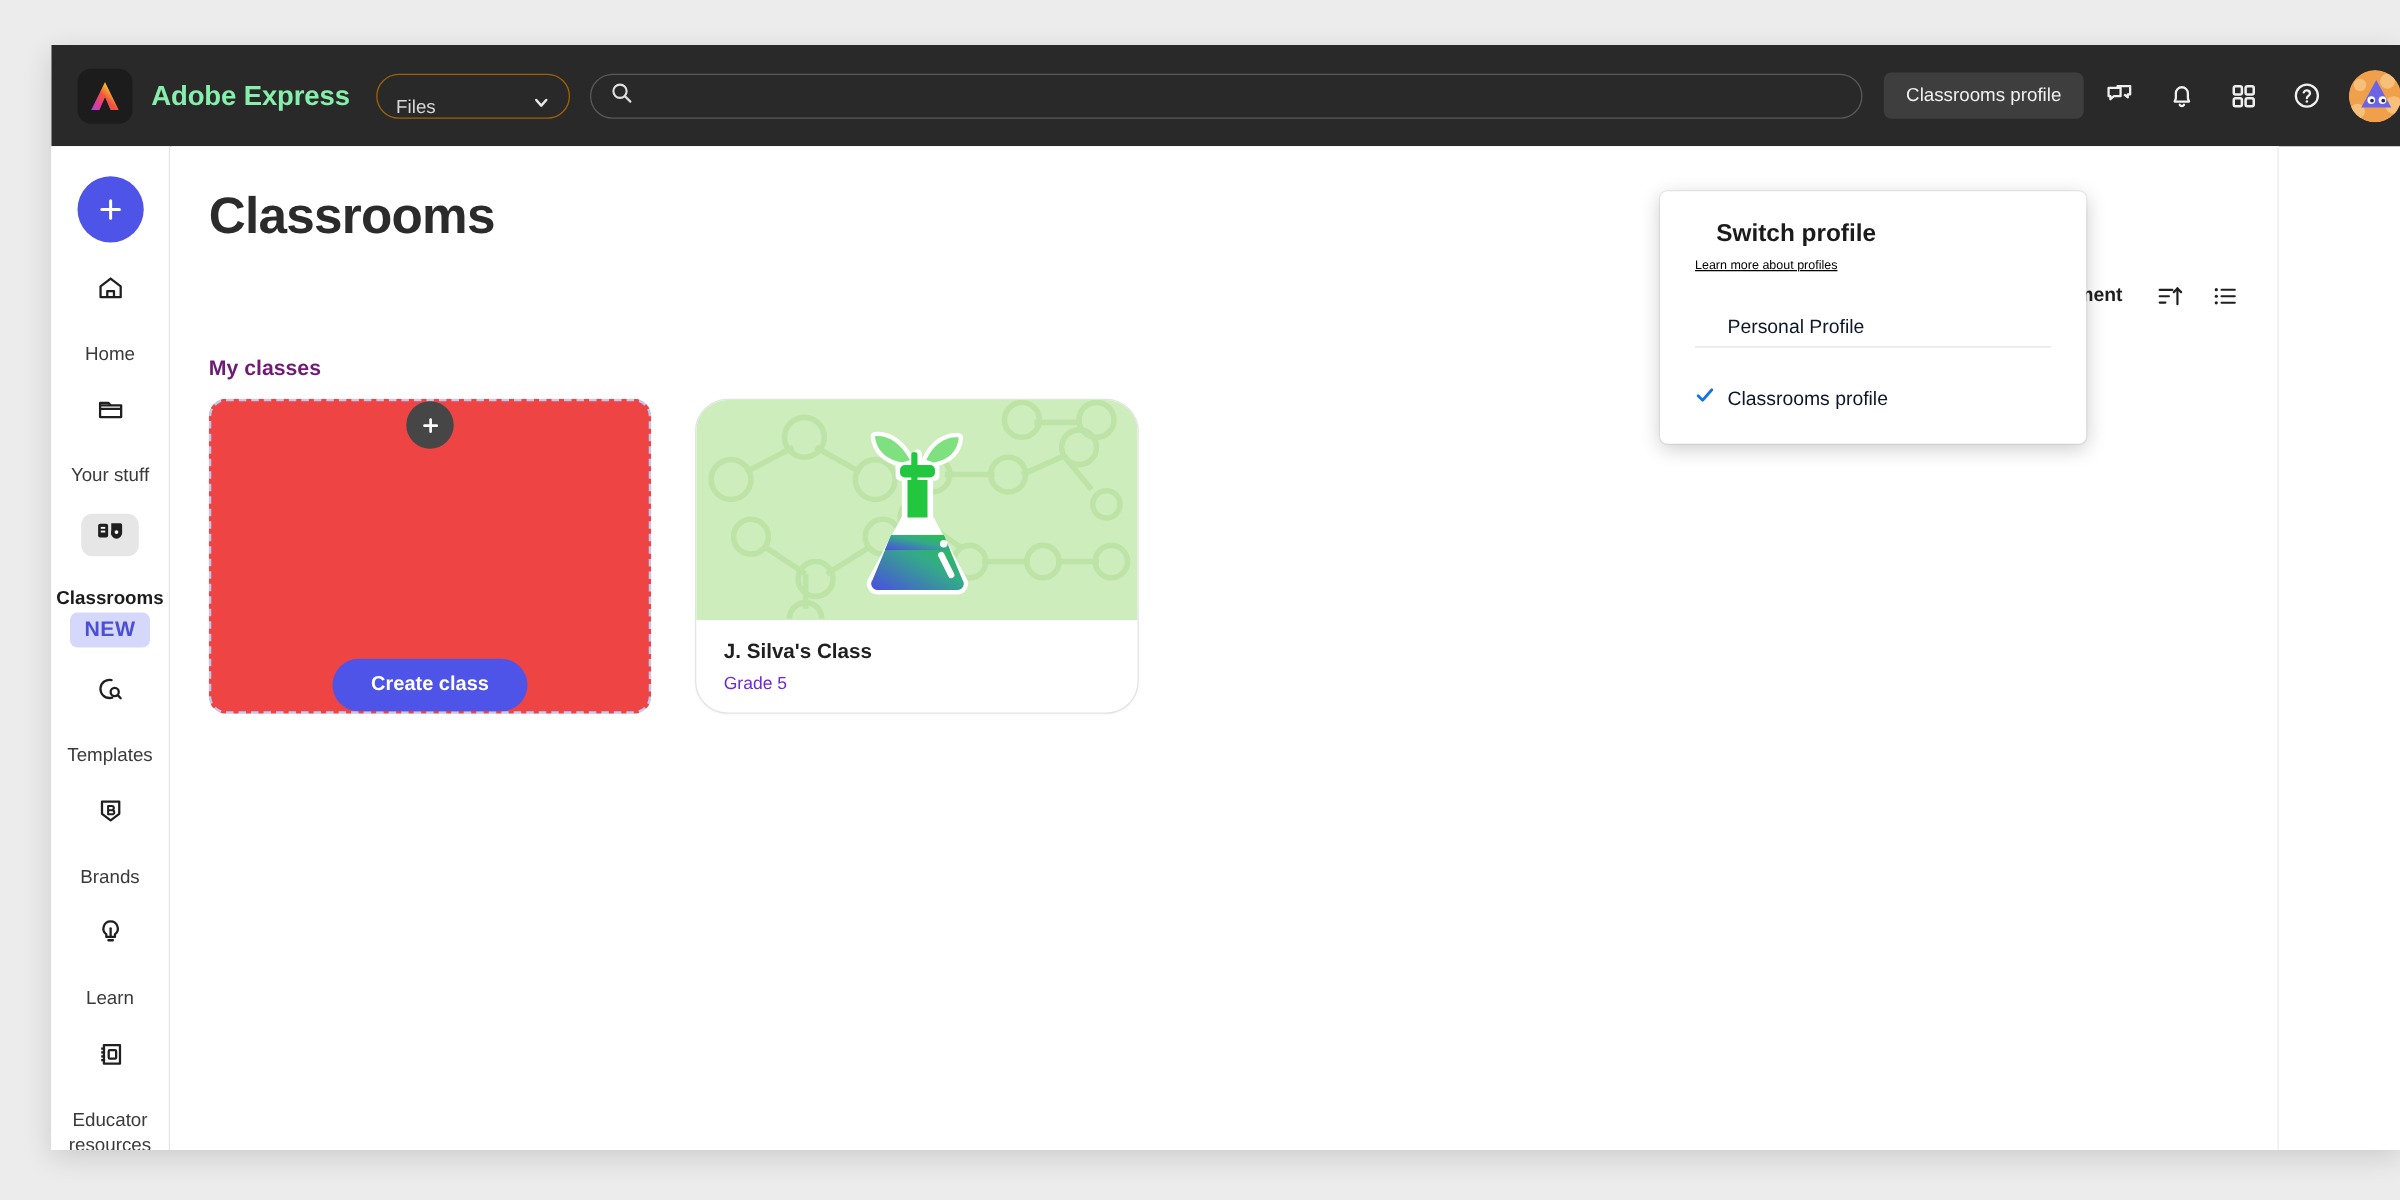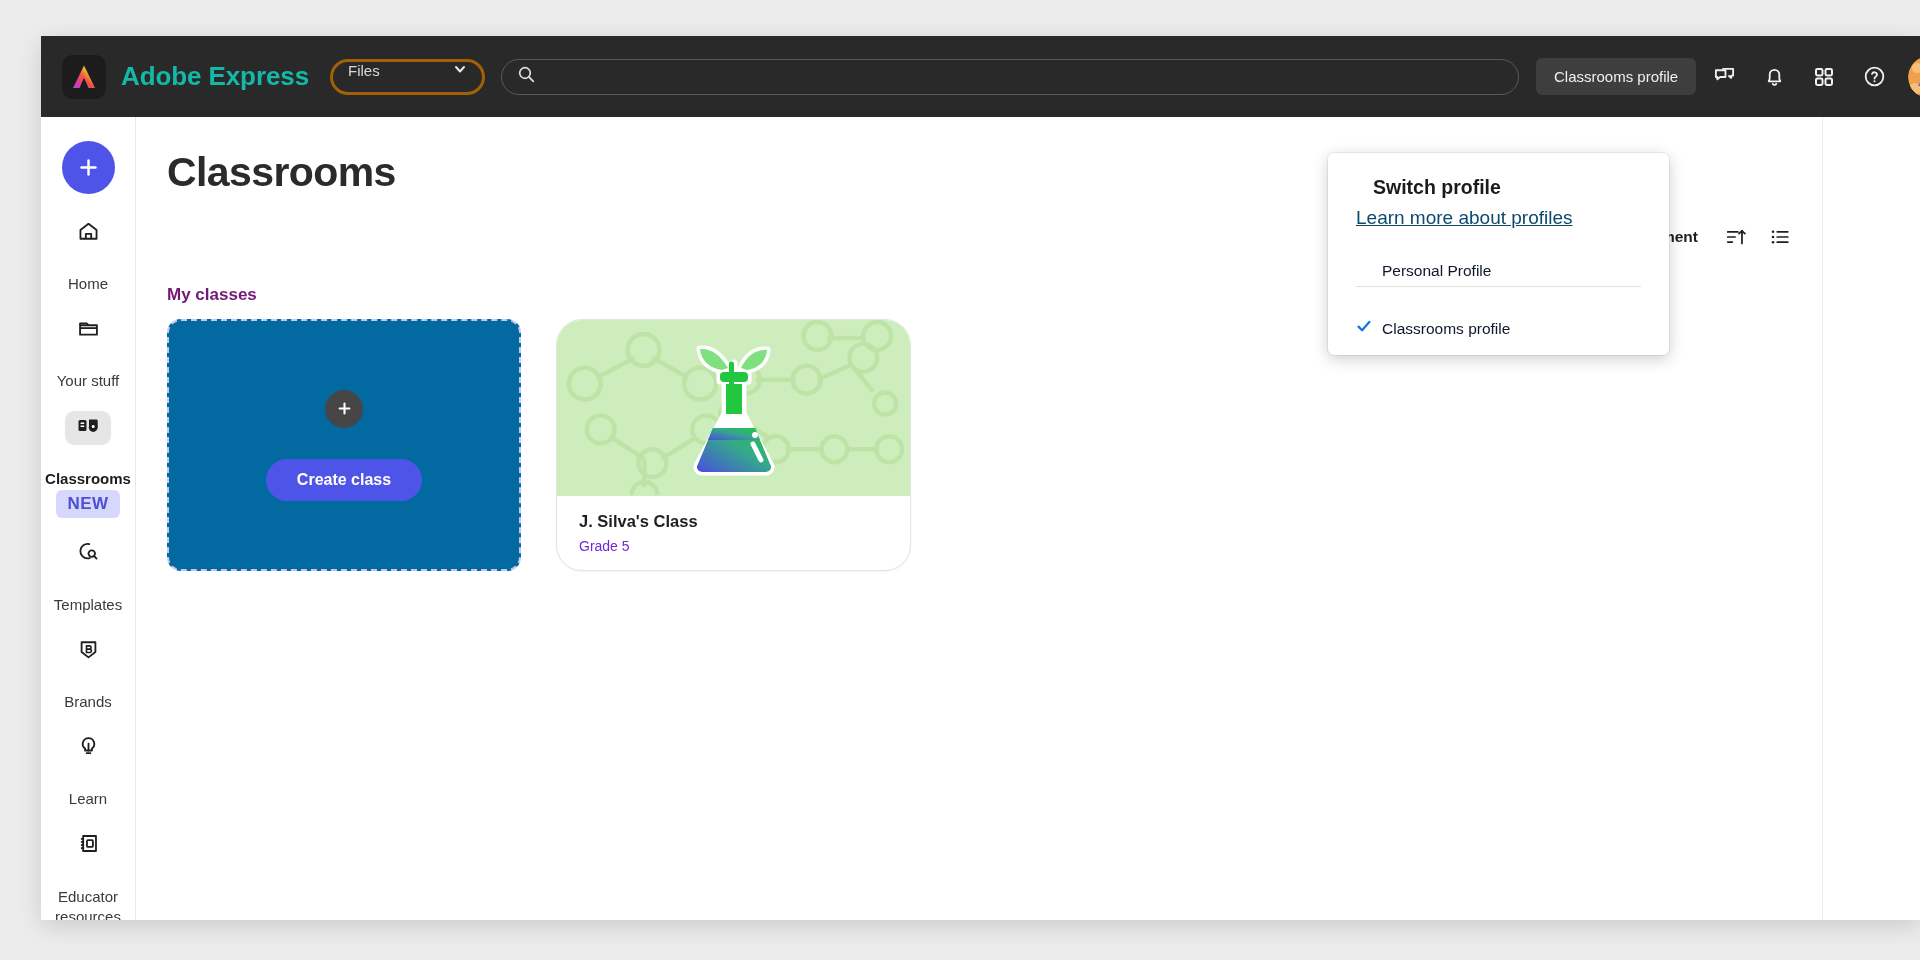--- a/index.html
+++ b/index.html
@@ -29,29 +29,29 @@
     padding-left: 21px;
   }
   #app-logo {
     width: 44px; height: 44px; border-radius: 11px;
     background: #1c1c1c;
     display: flex; align-items: center; justify-content: center;
     flex: 0 0 auto;
   }
   #app-logo svg { display:block; }
   #app-title {
-    color: #14b8a6; font-size: 26px; font-weight: 700;
+    color: #86efac; font-size: 22px; font-weight: 700;
     margin-left: 15px; letter-spacing: -0.1px; white-space: nowrap;
   }
   #files-select {
     margin-left: 21px;
     width: 155px; height: 36px;
-    border: 3px solid #a16207; border-radius: 18px;
+    border: 1px solid #a16207; border-radius: 18px;
     background: transparent;
-    display: flex; align-items: flex-start;
+    display: flex; align-items: flex-end;
     padding: 0 15px; justify-content: space-between;
     flex: 0 0 auto;
   }
   #files-select .lbl { color:#d8d8d8; font-size:15px; }
   #files-select .chev { color:#e8e8e8; }
   #search-wrap {
     margin-left: 16px;
     width: 1018px; height: 36px;
     border: 1px solid #5a5a5a; border-radius: 18px;
     display: flex; align-items: center; padding: 0 16px;
@@ -146,22 +146,22 @@
   #cards {
     position: absolute; left: 30px; top: 202px;
     display: flex; gap: 35px; align-items: flex-start;
   }
 
   
   #create-class-card {
     width: 354px; height: 252px;
     border: 2px dashed #c3c8ee; border-radius: 14px;
     display: flex; flex-direction: column;
-    align-items: center; justify-content: center;
-    background: #0369a1;
+    align-items: center; justify-content: space-between;
+    background: #ef4444;
   }
   #create-plus-circle {
     width: 38px; height: 38px; border-radius: 50%;
     background: #464646;
     display: flex; align-items: center; justify-content: center;
     margin-bottom: 31px;
   }
   #create-class-btn {
     background: #4f54e8; color: #fff; border: none;
     border-radius: 22px; padding: 12px 31px;
@@ -197,21 +197,21 @@
     background: #ffffff; border-radius: 6px;
     box-shadow: 0 4px 16px rgba(0,0,0,0.20), 0 0 0 1px rgba(0,0,0,0.06);
     z-index: 50; padding: 23px 0 0 0;
   }
   #popover-title {
     font-size: 19.5px; font-weight: 700; color: #1b1b1b;
     padding: 0 45px;
   }
   #popover-link {
     display: inline-block; margin: 8px 0 0 28px;
-    font-size: 19px; color: #0c4a6e;
+    font-size: 10px; color: #000000;
     text-decoration: underline; cursor: pointer;
   }
   .popover-row {
     display: flex; align-items: flex-end;
     height: 42px; padding: 0 28px; margin-top: 9px;
     font-size: 15.5px; color: #0f172a; cursor: pointer;
   }
   .popover-row .check { width: 26px; flex: 0 0 26px; }
   #popover-divider {
     height: 1px; background: #e3e3e3; margin: 6px 28px 0 28px;

